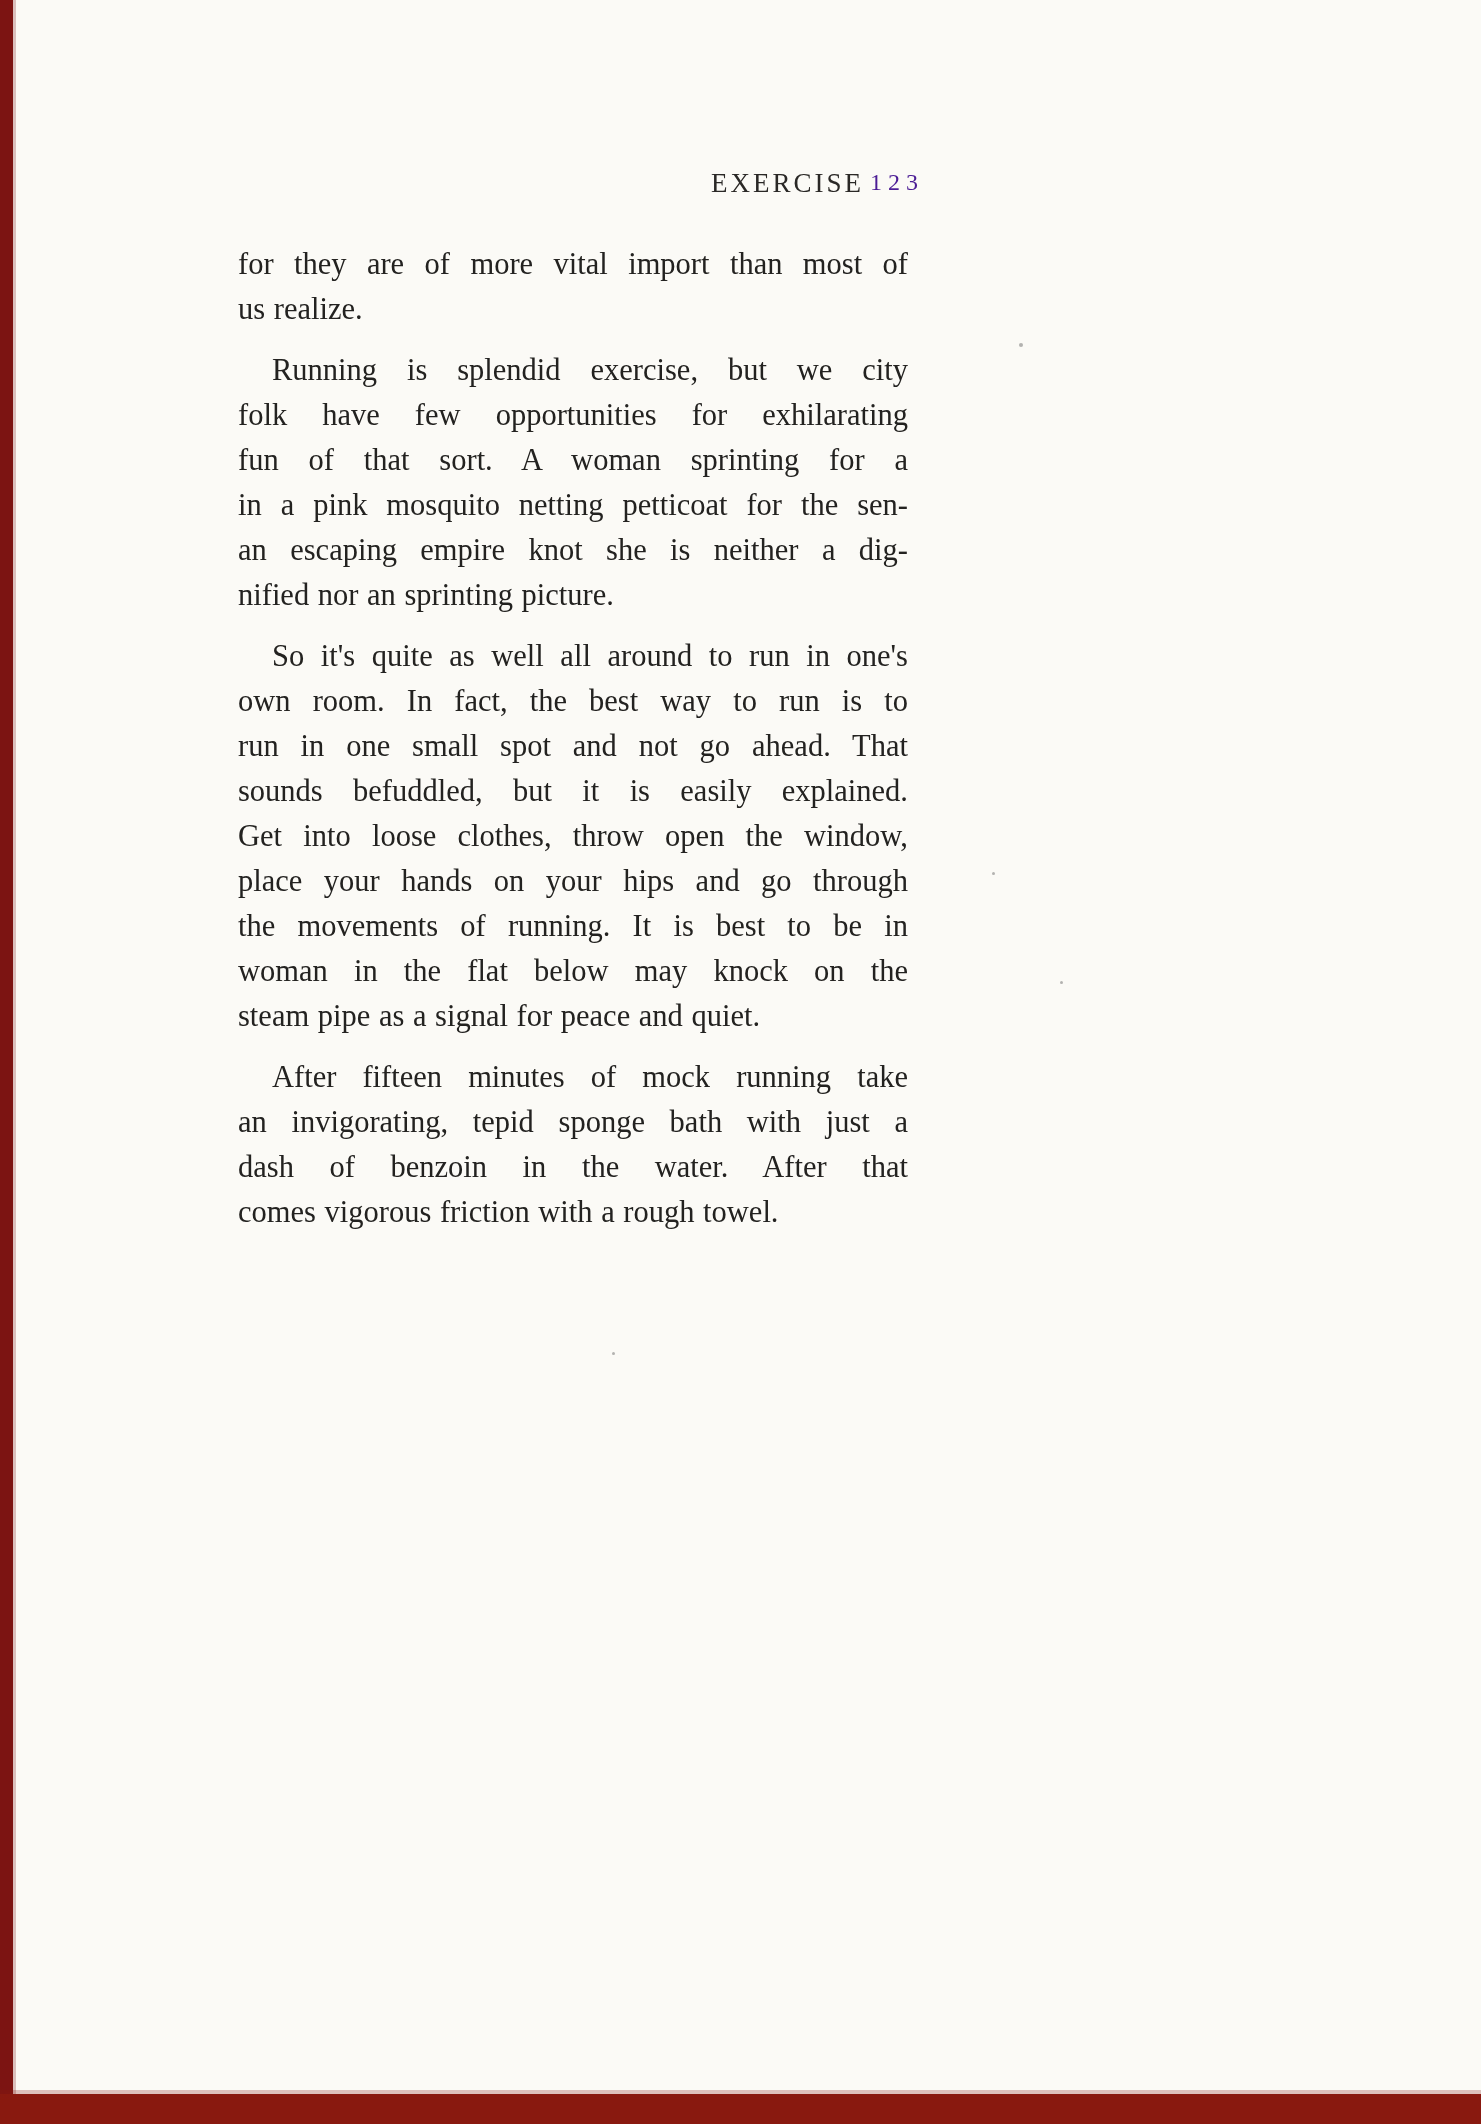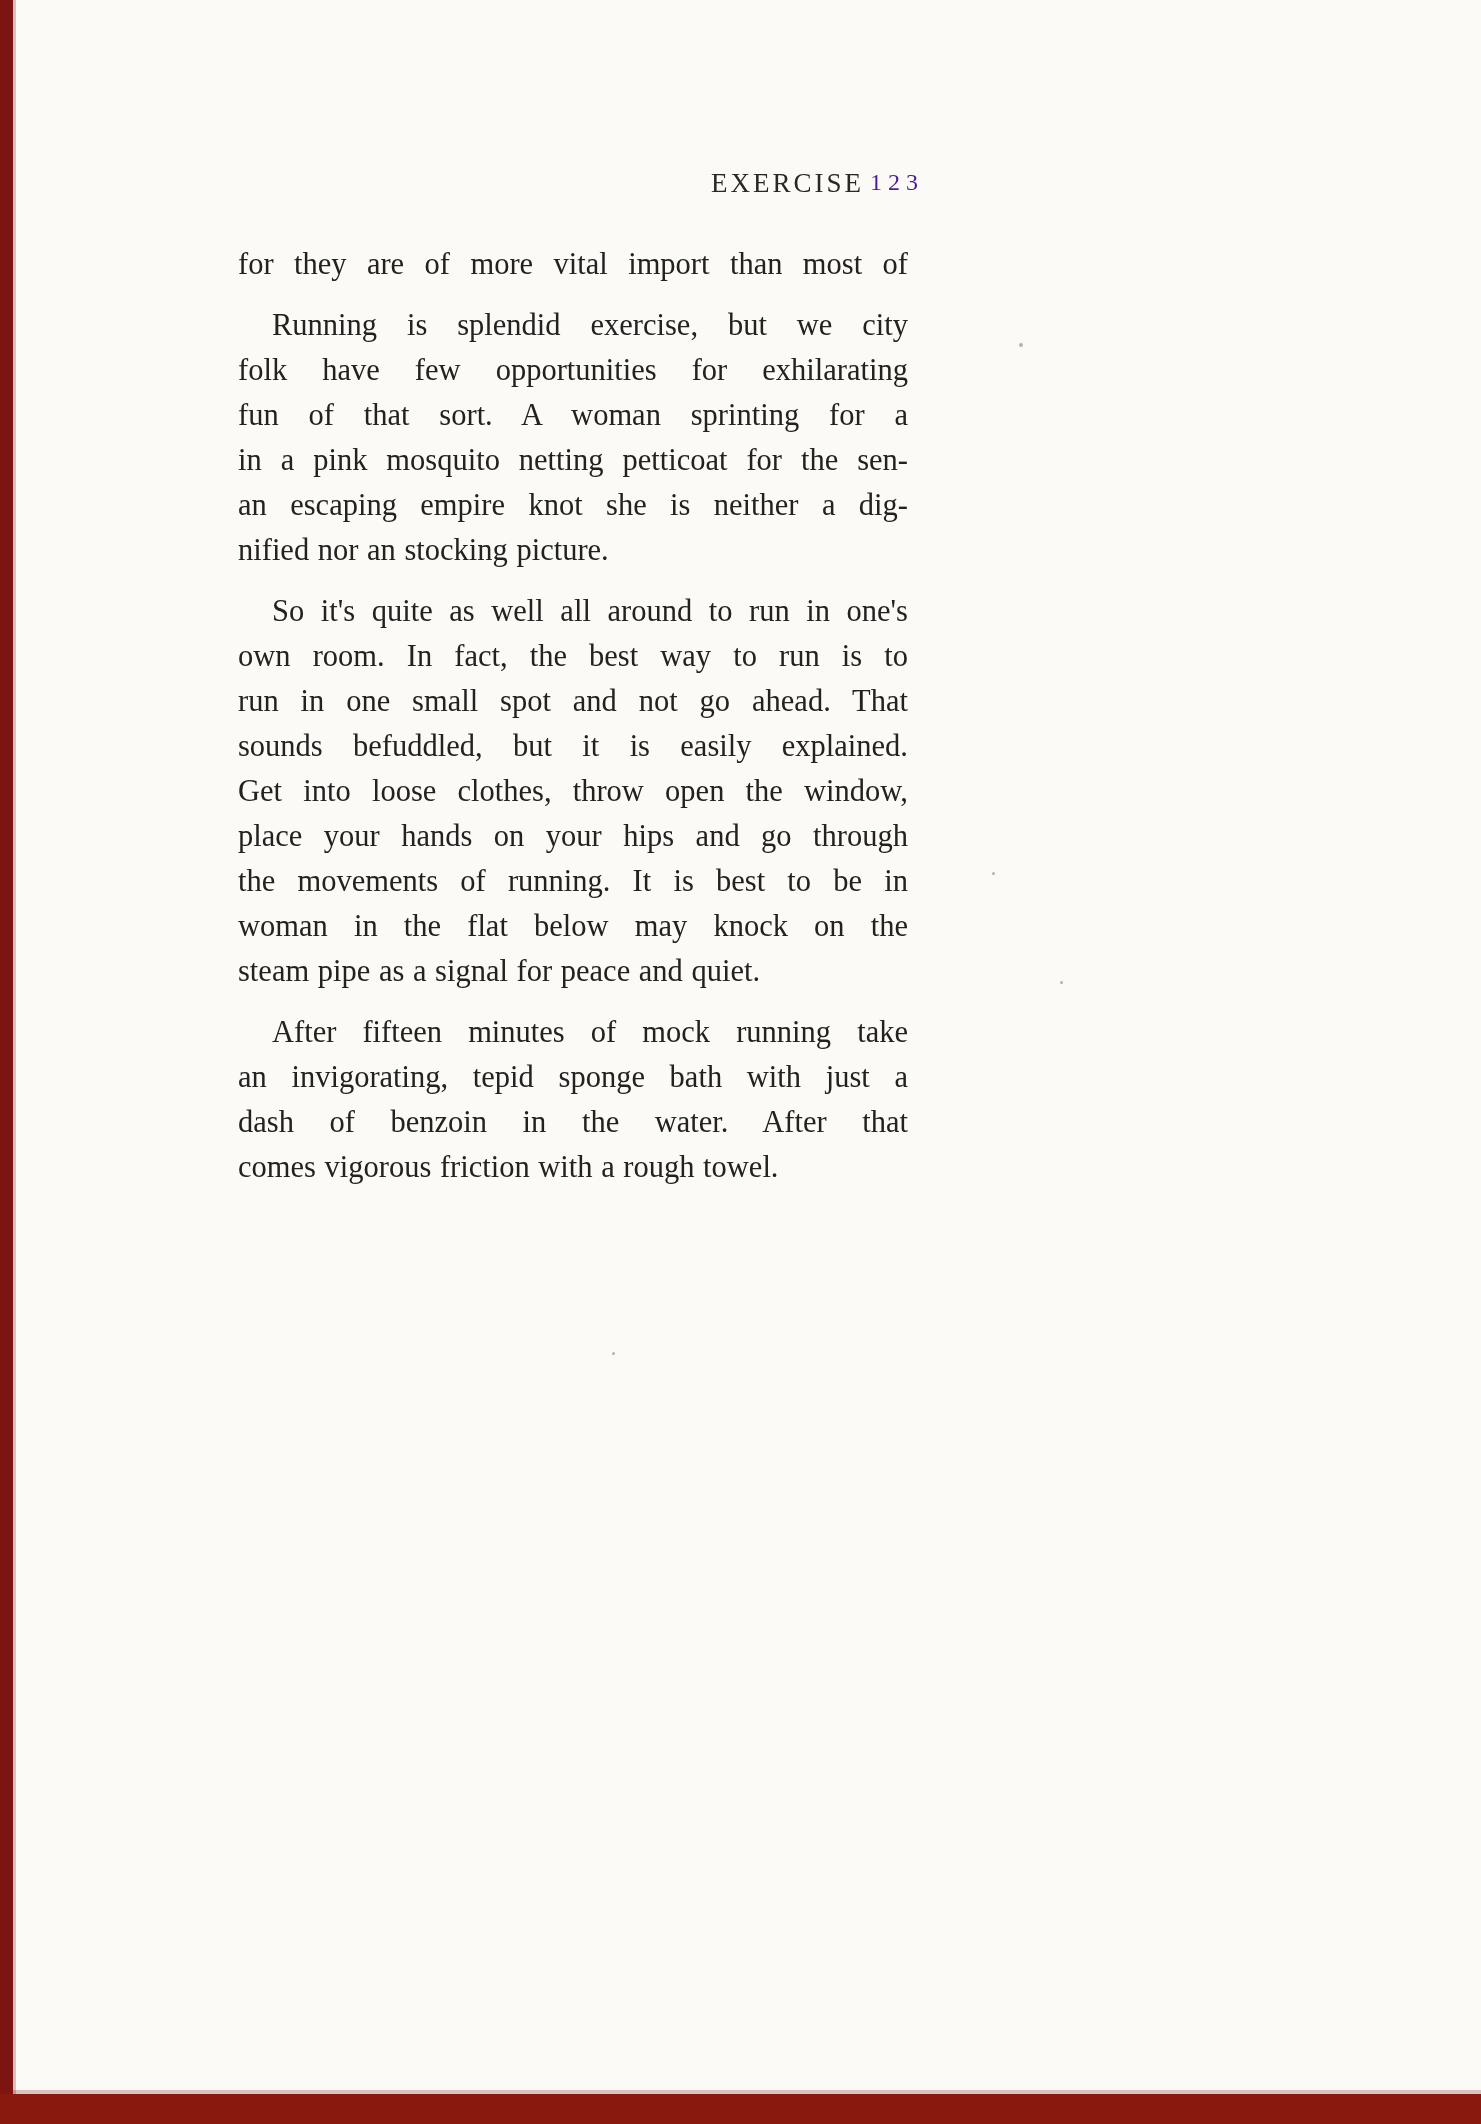--- a/index.html
+++ b/index.html
@@ -114,28 +114,29 @@
   <div class="content">
 
     <div class="running-header">
       <div class="running-title">EXERCISE</div>
       <div class="page-number">123</div>
     </div>
 
     <div class="body-text">
         <div class="para">
           <div class="line">for they are of more vital import than most of</div>
+          <div class="line line-last">us realize.</div>
         </div>
         <div class="para">
           <div class="line line-indent">Running is splendid exercise, but we city</div>
           <div class="line">folk have few opportunities for exhilarating</div>
           <div class="line">fun of that sort.  A woman sprinting for a</div>
           <div class="line">in a pink mosquito netting petticoat for the sen-</div>
           <div class="line">an escaping empire knot she is neither a dig-</div>
-          <div class="line line-last">nified nor an stocking picture.</div>
+          <div class="line line-last">nified nor an sprinting picture.</div>
         </div>
         <div class="para">
           <div class="line line-indent">So it's quite as well all around to run in one's</div>
           <div class="line">own room.  In fact, the best way to run is to</div>
           <div class="line">run in one small spot and not go ahead.  That</div>
           <div class="line">sounds befuddled, but it is easily explained.</div>
           <div class="line">Get into loose clothes, throw open the window,</div>
           <div class="line">place your hands on your hips and go through</div>
           <div class="line">the movements of running.  It is best to be in</div>
           <div class="line">woman in the flat below may knock on the</div>

